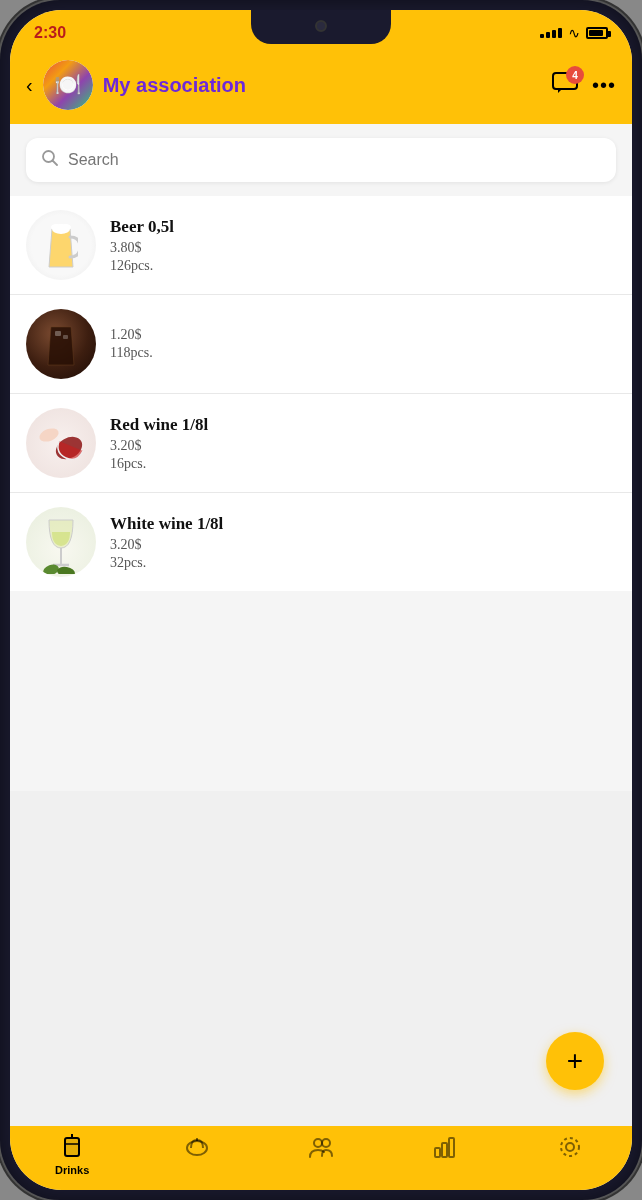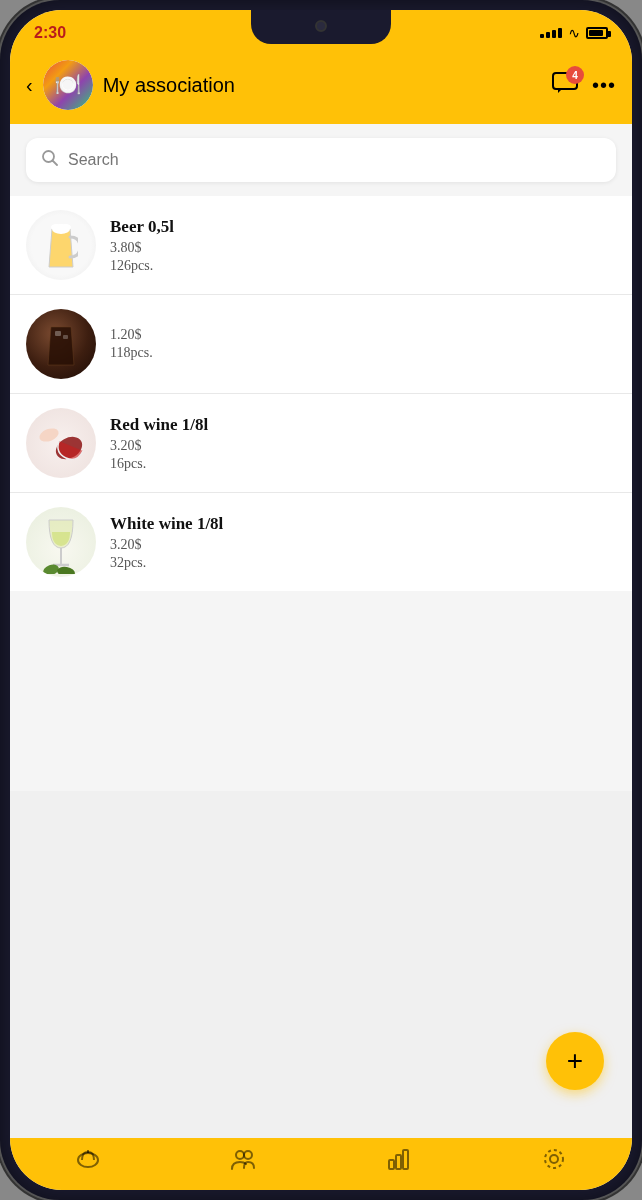--- a/index.html
+++ b/index.html
@@ -163,22 +163,22 @@
       position: relative;
       overflow: hidden;
     }
     
     .avatar-img::before {
       content: '🍽️';
       font-size: 22px;
     }
     .header-title {
       font-size: 20px;
-      font-weight: 400;
-      color: #000000;
+      font-weight: 700;
+      color: #6d28d9;
       flex: 1;
     }
     .header-actions {
       display: flex;
       align-items: center;
       gap: 14px;
     }
     .chat-icon-wrap {
       position: relative;
       cursor: pointer;
@@ -473,20 +473,28 @@
 
       </div>
 
       <div class="empty-space"></div>
     </div>
 
     <div class="fab">+</div>
 
     <div class="bottom-nav">
 
+      <div class="nav-item">
+        <svg class="nav-svg active-icon" viewBox="0 0 26 26">
+          <rect x="6" y="4" width="14" height="18" rx="2" stroke="#000" stroke-width="2" fill="rgba(0,0,0,0.1)"></rect>
+          <line x1="6" y1="10" x2="20" y2="10" stroke="#000" stroke-width="1.5"></line>
+          <line x1="13" y1="4" x2="13" y2="0" stroke="#000" stroke-width="2"></line>
+        </svg>
+        <span class="nav-label">Drinks</span>
+      </div>
 
       <div class="nav-item">
         <svg class="nav-svg" viewBox="0 0 26 26">
           <ellipse cx="13" cy="14" rx="10" ry="7" stroke="rgba(0,0,0,0.5)" stroke-width="2" fill="none"></ellipse>
           <path d="M7 14 Q7 6 13 6 Q19 6 19 14" stroke="rgba(0,0,0,0.5)" stroke-width="2" fill="none"></path>
           <line x1="13" y1="4" x2="13" y2="7" stroke="rgba(0,0,0,0.5)" stroke-width="2"></line>
         </svg>
         <span class="nav-label muted"></span>
       </div>
 

